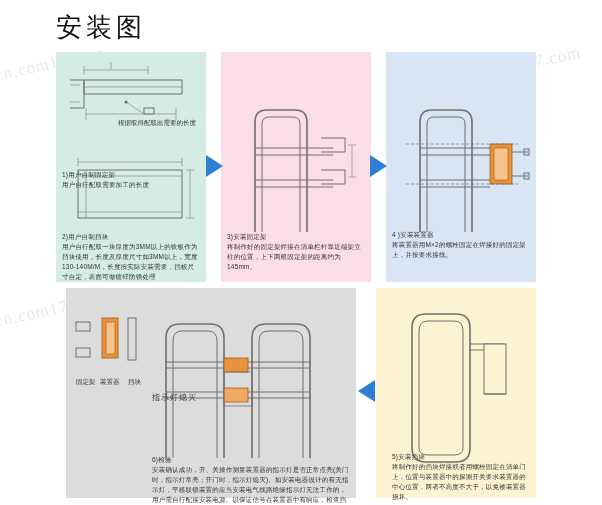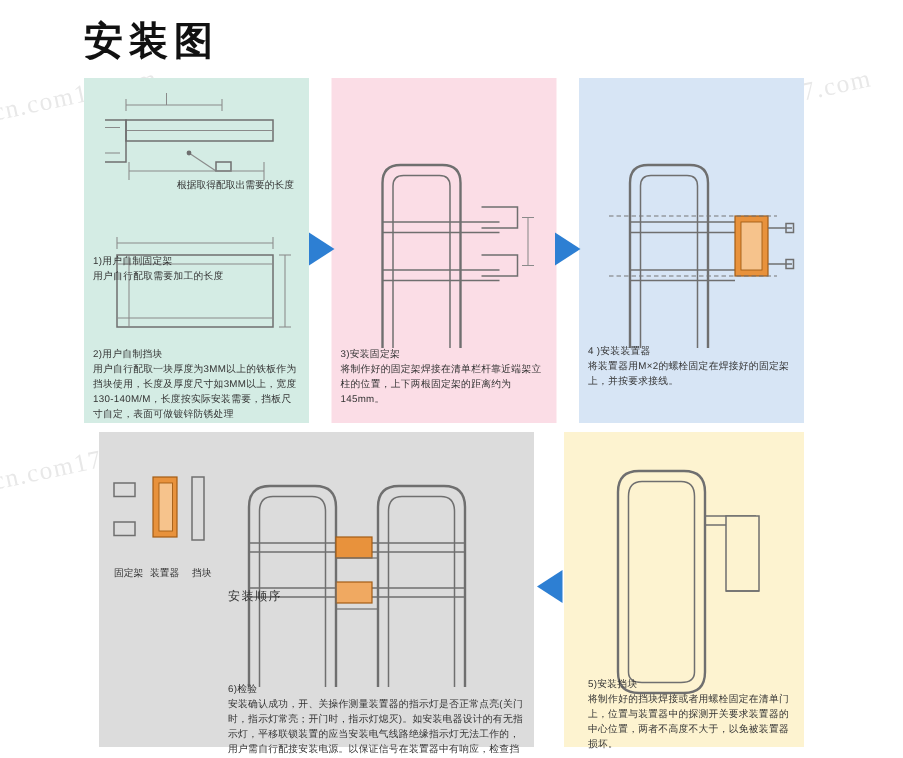--- a/index.html
+++ b/index.html
@@ -25,21 +25,21 @@
   .wm1{left:-6px;top:54px;}
   .wm2{left:470px;top:54px;}
   .wm3{left:-6px;top:300px;}
   .wm4{left:455px;top:452px;}
   .wm5{left:150px;top:452px;}
 
   #title{
     position:absolute;
     left:56px;top:10px;
     font-size:26px;
-    font-weight:bold;
+    font-weight:normal;
     letter-spacing:4px;
     color:#111;
   }
 
   .panel{
     position:absolute;
     box-sizing:border-box;
   }
   .p1{left:56px;top:52px;width:150px;height:230px;background:#d4ece4;}
   .p2{left:221px;top:52px;width:150px;height:230px;background:#fbdde6;}
@@ -214,21 +214,21 @@
     <line x1="100" y1="80" x2="244" y2="80" class="ln"></line>
     <line x1="100" y1="104" x2="244" y2="104" class="ln"></line>
     <line x1="100" y1="110" x2="244" y2="110" class="ln"></line>
 
     <rect x="158" y="70" width="24" height="14" class="orange"></rect>
     <rect x="158" y="100" width="24" height="14" class="orange2"></rect>
 
     <rect x="158" y="84" width="28" height="34" fill="none" stroke="#6f6f6f" stroke-width="0.8"></rect>
   </svg>
 </div>
-<div class="stepname" style="left:152px;top:392px;">安装顺序</div>
+<div class="stepname" style="left:152px;top:392px;">指示灯熄灭</div>
 <div class="cap" style="left:152px;top:455px;width:200px;">
   <div>6)检验</div>
   <div>安装确认成功，开、关操作测量装置器的指示灯是否正常点亮(关门时，指示灯常亮；开门时，指示灯熄灭)。如安装电器设计的有无指示灯，平移联锁装置的应当安装电气线路绝缘指示灯无法工作的，用户需自行配接安装电源。以保证信号在装置器中有响应，检查挡块与装置器贴合的是否正确。</div>
 </div>
 
 <div class="panel p5">
   <svg width="160" height="210" viewBox="0 0 160 210">
     <path d="M36 160 L36 40 Q36 26 50 26 L80 26 Q94 26 94 40 L94 160" class="ln2"></path>
     <path d="M43 160 L43 43 Q43 33 52 33 L78 33 Q87 33 87 43 L87 160" class="ln"></path>
     <path d="M36 160 Q36 174 50 174 L80 174 Q94 174 94 160" class="ln2"></path>

